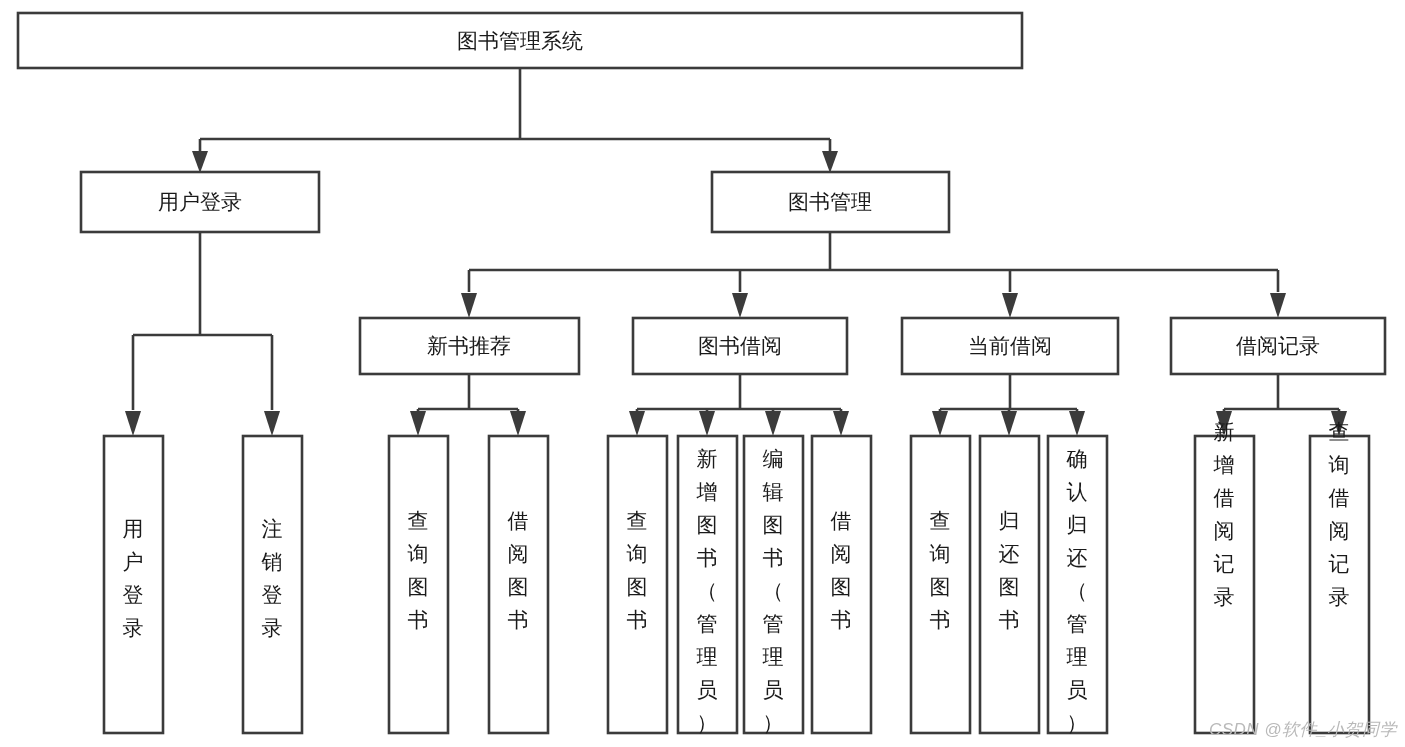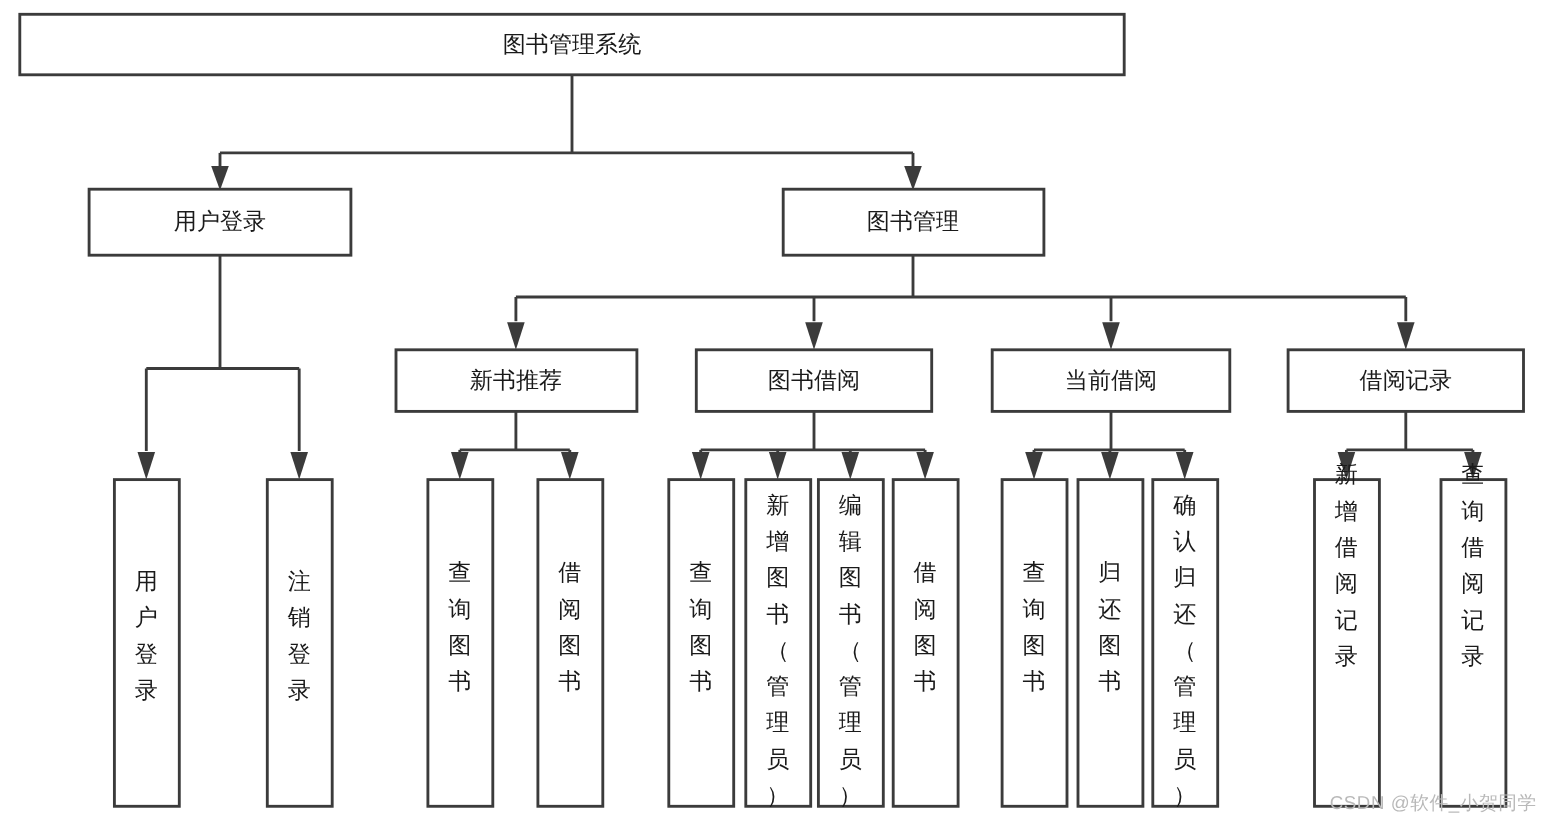--- a/index.html
+++ b/index.html
@@ -58,20 +58,21 @@
   .watermark {
     position: absolute;
     right: 8px;
     bottom: 6px;
     font-family: "Liberation Sans", "DejaVu Sans", sans-serif;
     font-size: 17px;
     color: #b9b9b9;
     white-space: nowrap;
     letter-spacing: 0.5px;
     pointer-events: none;
+    font-style: italic;
   }
 </style>
 </head>
 <body>
 
 <div id="diagram-root">
 
   <svg id="tree" viewBox="0 0 1405 747">
 
     <g>

